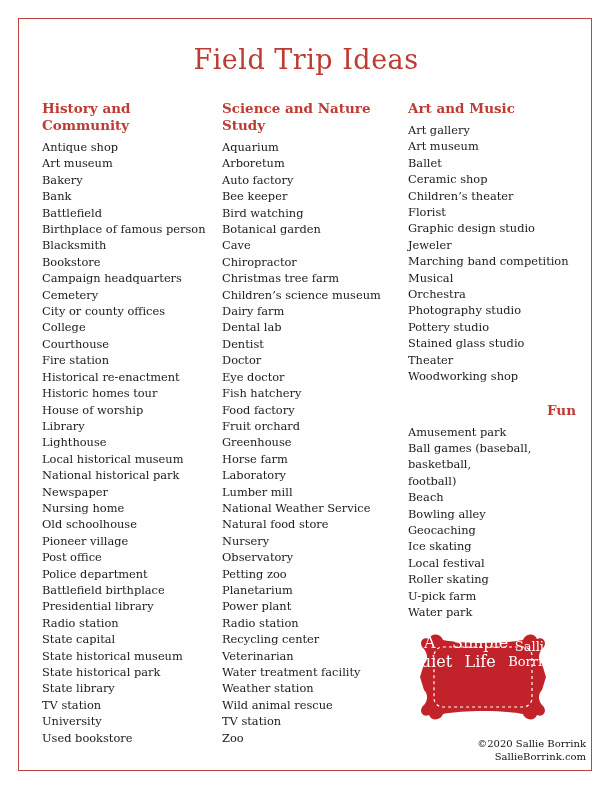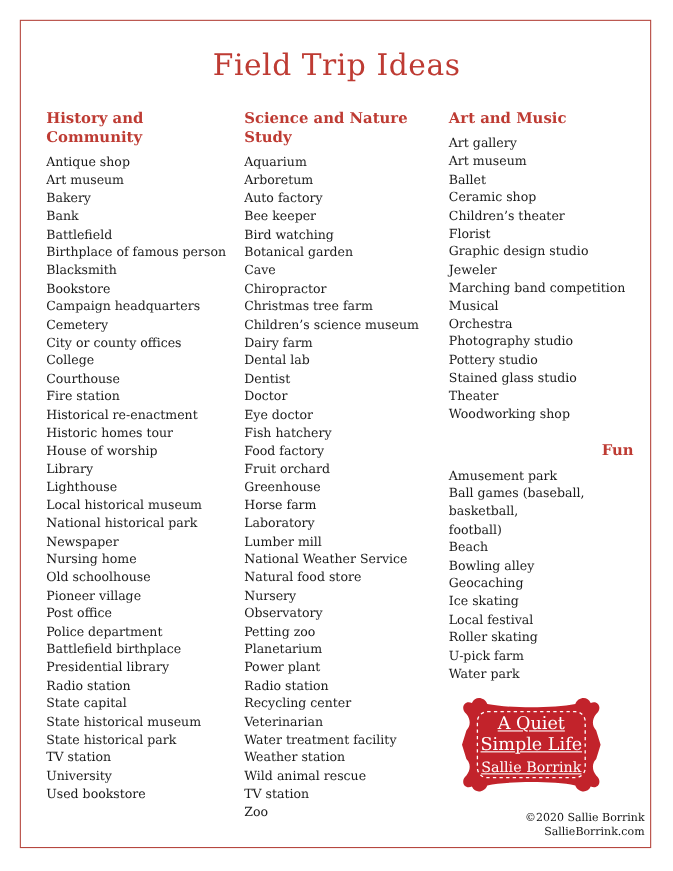--- a/index.html
+++ b/index.html
@@ -57,24 +57,24 @@
   }
   .badge{
     position:absolute;
     left:419px;top:633px;
     width:128px;height:88px;
   }
   .badge svg{position:absolute;left:0;top:0;}
   .badge-text{
     position:absolute;left:0;top:0;
     width:128px;height:88px;
-    display:flex;flex-direction:column;
-    align-items:center;justify-content:center;
+    display:flex;flex-direction:row;
+    align-items:flex-start;justify-content:center;
     color:#fff;text-align:center;
-    padding-top:1px;box-sizing:border-box;text-decoration:underline;
+    padding-top:1px;box-sizing:border-box;
   }
   .badge-line{font-size:16px;line-height:18.5px;}
   .badge-name{font-size:13px;line-height:15px;margin-top:5px;}
   .copyright{
     position:absolute;
     right:26px;top:737px;
     text-align:right;
     font-size:10px;
     line-height:13px;
     color:#111;
@@ -119,20 +119,21 @@
         <li>Old schoolhouse</li>
         <li>Pioneer village</li>
         <li>Post office</li>
         <li>Police department</li>
         <li>Battlefield birthplace</li>
         <li>Presidential library</li>
         <li>Radio station</li>
         <li>State capital</li>
         <li>State historical museum</li>
         <li>State historical park</li>
+        <li>State library</li>
         <li>TV station</li>
         <li>University</li>
         <li>Used bookstore</li>
       </ul>
   </div>
 
   <div class="col col2">
     <h2 class="sec-head">Science and Nature Study</h2>
     <ul class="items">
 

